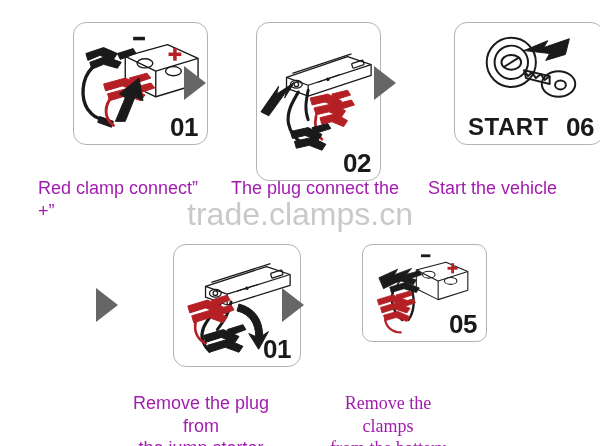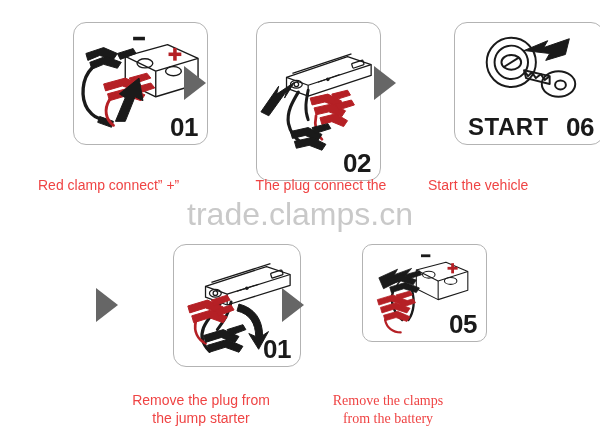--- a/index.html
+++ b/index.html
@@ -53,22 +53,22 @@
     font-weight:bold;
     font-size:24px;
     color:#1a1a1a;
     letter-spacing:0.5px;
     line-height:1;
   }
 
   .caption{
     position:absolute;
     font-family:"Liberation Sans", sans-serif;
-    font-size:14px;
-    color:#ef4444;
+    font-size:18px;
+    color:#a21caf;
     line-height:1.25;
     white-space:pre-line;
   }
 
   .sep{
     position:absolute;
     width:0;height:0;
     border-top:17px solid transparent;
     border-bottom:17px solid transparent;
     border-left:22px solid #666666;
@@ -155,21 +155,21 @@
       <path d="M60 76 C58 86 60 94 66 100" fill="none" stroke="#b52025" stroke-width="2.8" stroke-linecap="round"></path>
 
       <g stroke="#1a1a1a" fill="#1a1a1a">
         <path d="M34 92 L52 88 L66 95 L62 101 L49 96 L36 99 Z"></path>
         <path d="M38 102 L56 98 L70 105 L66 111 L53 106 L40 109 Z"></path>
         <path d="M56 88 L72 84 L75 89 L59 94 Z"></path>
       </g>
     </svg>
     <div class="num">02</div>
   </div>
-  <div class="caption" style="left:231px;top:177px;width:180px;text-align:center;">The plug connect the</div>
+  <div class="caption" style="left:231px;top:177px;width:180px;">The plug connect the</div>
 
   <div class="sep" style="left:374px;top:66px;"></div>
 
   <div class="panel" style="left:417px;top:22px;width:150px;height:123px;position:absolute;">
     <svg viewBox="0 0 126 123">
       <g fill="none" stroke="#1a1a1a" stroke-width="2">
         <circle cx="45" cy="40" r="25"></circle>
         <circle cx="45" cy="40" r="17"></circle>
         <ellipse cx="45" cy="40" rx="10" ry="7.5"></ellipse>
         <line x1="37" y1="45" x2="53" y2="35"></line>

